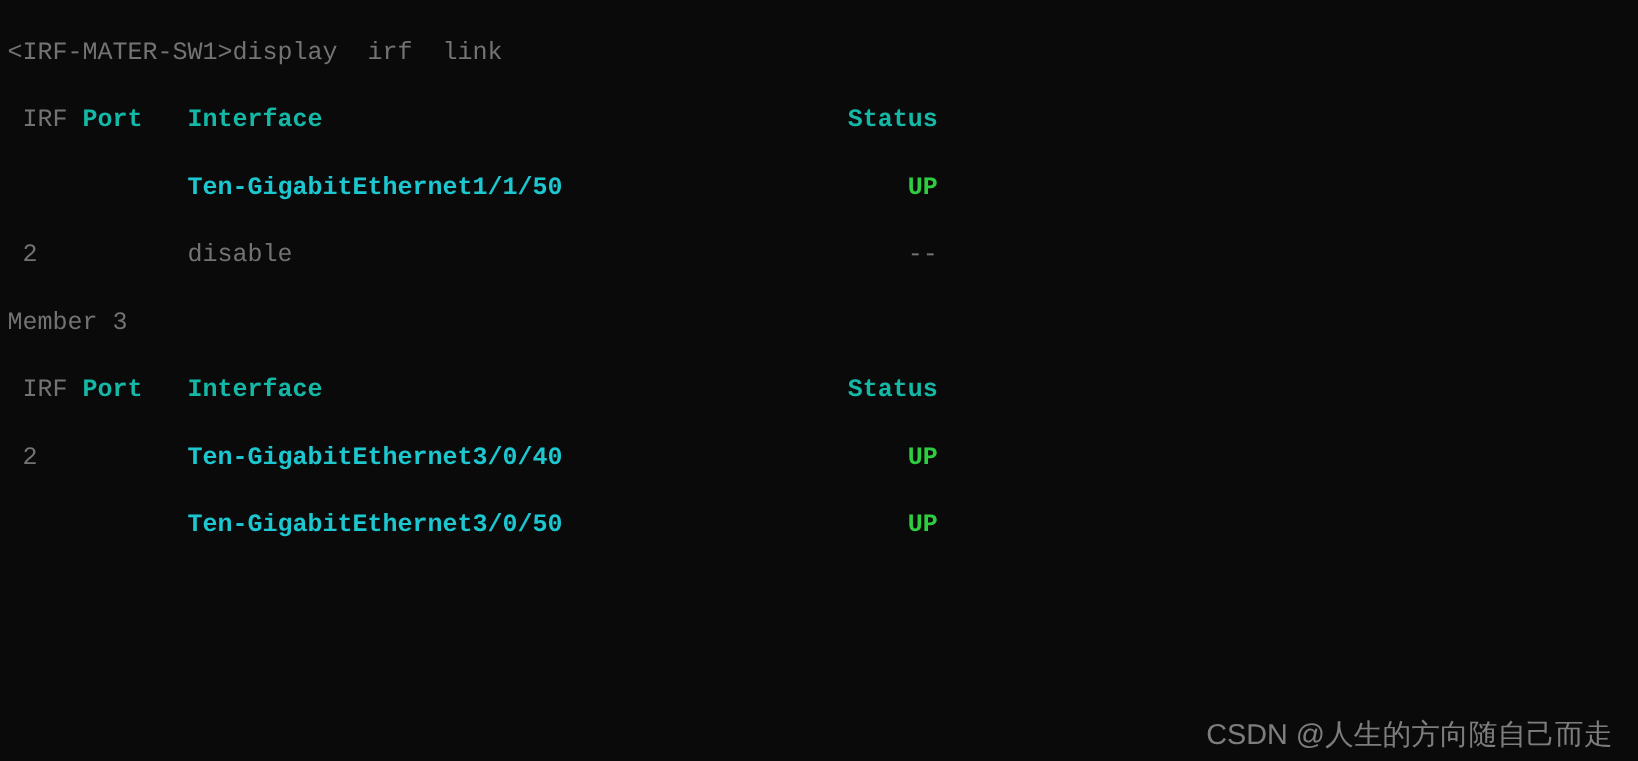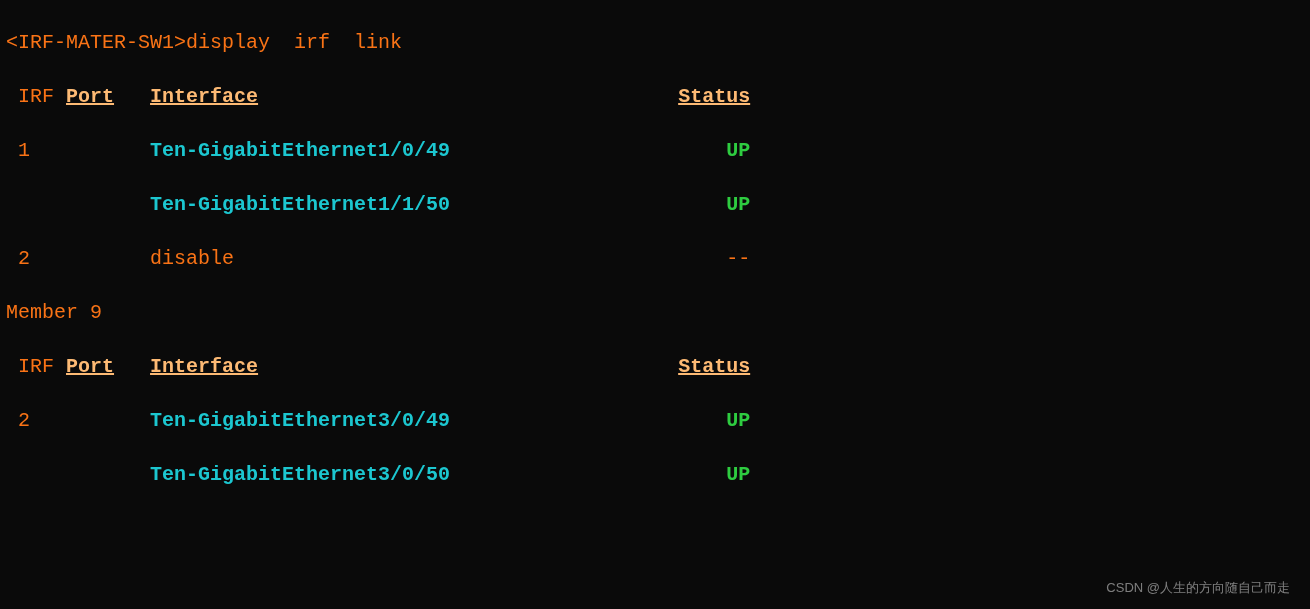--- a/index.html
+++ b/index.html
@@ -12,47 +12,46 @@
       padding: 0;
       width: 1310px;
       height: 609px;
       overflow: hidden;
       position: relative;
     }
     .terminal {
       padding: 2px 6px;
       white-space: pre;
     }
-    .white { color: #f97316; }
-    .orange { color: #fdba74; font-weight: bold; text-decoration: underline; }
+    .white { color: #737373; }
+    .orange { color: #14b8a6; font-weight: bold; }
     .cyan { color: #1cc7d0; font-weight: bold; }
     .green { color: #2ecc40; font-weight: bold; }
     .watermark {
       position: absolute;
       bottom: 8px;
       right: 20px;
       color: rgba(220,220,220,0.55);
-      font-size: 13px;
+      font-size: 23px;
       font-family: sans-serif;
       pointer-events: none;
     }
     .line { display: block; }
   </style>
 </head>
 <body>
 
 <div class="terminal">
 <span class="line"><span class="white">&lt;IRF-MATER-SW1&gt;</span><span class="white">display  irf  link</span></span>
 <span class="line"><span class="white"> IRF </span><span class="orange">Port</span><span>   </span><span class="orange">Interface</span><span>                                   </span><span class="orange">Status</span></span>
-<span class="line"><span class="white"> 1</span><span>          </span><span class="cyan">Ten-GigabitEthernet1/0/49</span><span>                       </span><span class="green">UP</span></span>
 <span class="line"><span>            </span><span class="cyan">Ten-GigabitEthernet1/1/50</span><span>                       </span><span class="green">UP</span></span>
 <span class="line"><span class="white"> 2</span><span>          </span><span class="white">disable</span><span>  </span><span>                                   </span><span>    </span><span class="white">--</span></span>
-<span class="line"><span class="white">Member 9</span></span>
+<span class="line"><span class="white">Member 3</span></span>
 <span class="line"><span class="white"> IRF </span><span class="orange">Port</span><span>   </span><span class="orange">Interface</span><span>                                   </span><span class="orange">Status</span></span>
-<span class="line"><span class="white"> 2</span><span>          </span><span class="cyan">Ten-GigabitEthernet3/0/49</span><span>                       </span><span class="green">UP</span></span>
+<span class="line"><span class="white"> 2</span><span>          </span><span class="cyan">Ten-GigabitEthernet3/0/40</span><span>                       </span><span class="green">UP</span></span>
 <span class="line"><span>            </span><span class="cyan">Ten-GigabitEthernet3/0/50</span><span>                       </span><span class="green">UP</span></span>
 
 
 
 
 
 
 
 
 

